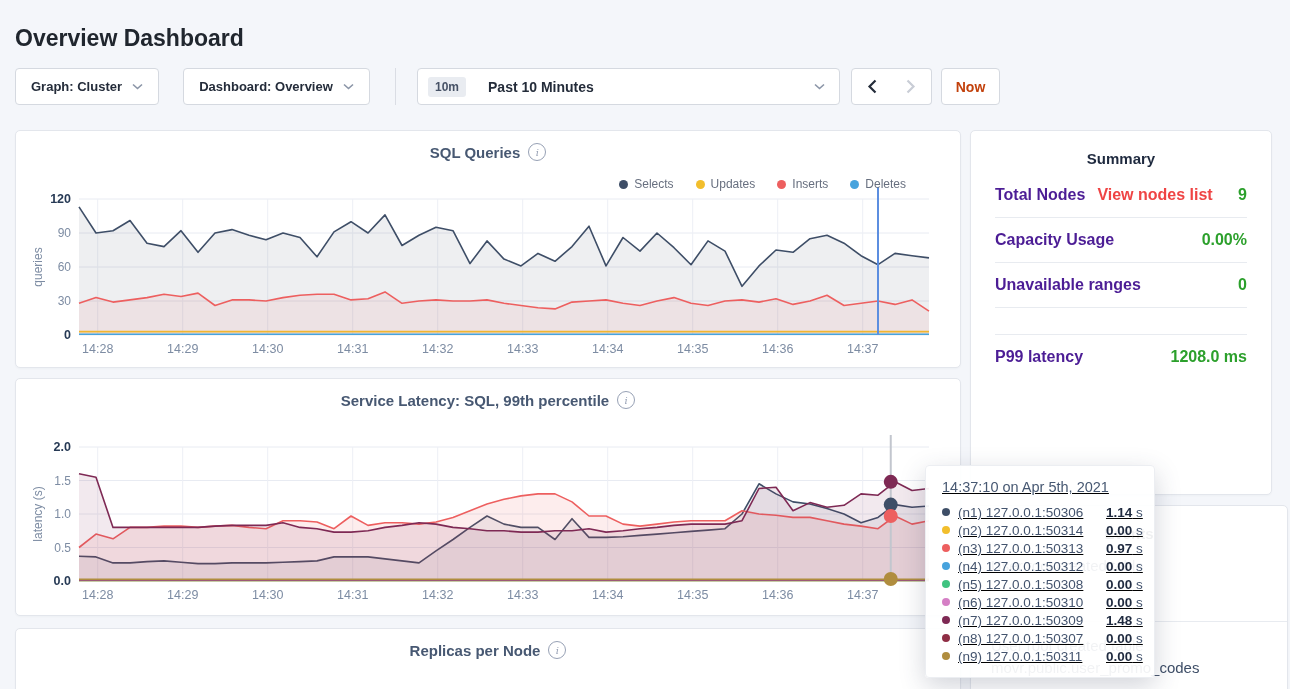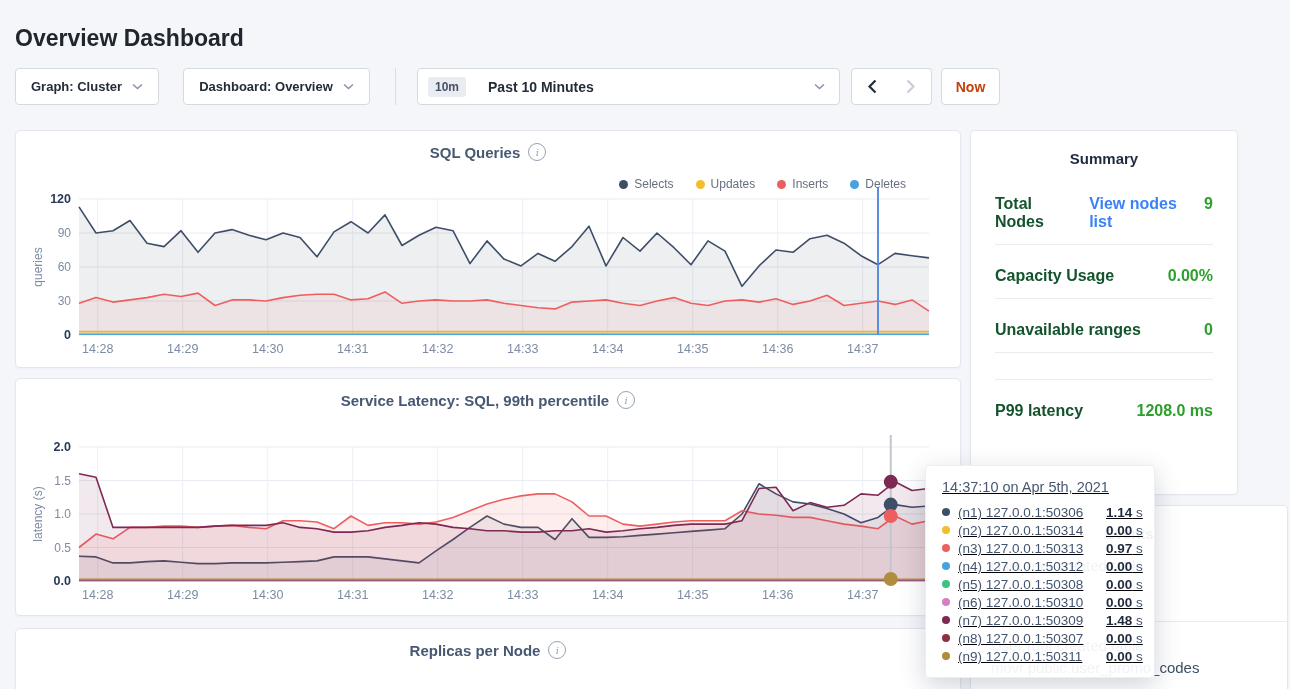--- a/index.html
+++ b/index.html
@@ -24,21 +24,21 @@
   #time-select .chev{margin-left:auto;}
   #btn-prev{left:851px;width:41px;border-radius:4px 0 0 4px;}
   #btn-next{left:891px;width:41px;border-radius:0 4px 4px 0;border-left:none;}
   #btn-now{left:941px;width:59px;color:#c2410c;font-size:14px;}
 
   
   .panel{position:absolute;background:#fff;border:1px solid #e3e6ec;border-radius:5px;box-sizing:border-box;box-shadow:0 1px 2px rgba(40,50,70,0.03);}
   #panel-sql{left:15px;top:130px;width:946px;height:238px;}
   #panel-latency{left:15px;top:378px;width:946px;height:238px;}
   #panel-replicas{left:15px;top:628px;width:946px;height:140px;}
-  #panel-summary{left:970px;top:130px;width:268px;height:365px;}
+  #panel-summary{left:970px;top:130px;width:302px;height:365px;}
   #panel-events{left:970px;top:505px;width:318px;height:245px;}
 
   .chart-head{position:absolute;left:0;top:12px;width:100%;display:flex;align-items:center;justify-content:center;gap:8px;z-index:2;}
   .chart-title{font-size:15px;font-weight:bold;color:#475872;}
   .info-icon{width:16px;height:16px;border:1px solid #97a1b5;border-radius:50%;display:inline-flex;align-items:center;justify-content:center;
     font-size:10px;color:#97a1b5;font-family:"DejaVu Serif",serif;font-style:italic;cursor:pointer;}
   .legend{position:absolute;top:46px;right:54px;display:flex;gap:22px;z-index:2;}
   .legend-item{display:flex;align-items:center;gap:6px;font-size:12px;color:#676f7f;cursor:pointer;}
   .legend-dot{width:9px;height:9px;border-radius:50%;}
   .chart-host{position:absolute;left:0;top:0;right:0;bottom:0;}
@@ -46,22 +46,22 @@
   .ytick.bold{font-weight:bold;color:#273a55;font-size:12.5px;}
   .xtick{position:absolute;font-size:12.5px;color:#7d8ca3;width:60px;text-align:center;}
   .axis-title{position:absolute;font-size:12px;color:#7d8ca3;width:100px;height:14px;text-align:center;transform:rotate(-90deg);}
 
   
   .side-title{padding-top:19px;text-align:center;font-size:15px;font-weight:bold;color:#1f2a3f;}
   .sum-body{padding:6px 24px 0 24px;}
   .srow{padding:13px 0;border-bottom:1px solid #e8ebf0;}
   .srow:last-child{border-bottom:none;}
   .srow-main{display:flex;align-items:baseline;}
-  .srow-label{font-size:16px;font-weight:bold;color:#14532d;margin-top:9px;}
-  .srow-link{font-size:16px;font-weight:bold;color:#3b82f6;margin-left:4px;cursor:pointer;}
+  .srow-label{font-size:16px;font-weight:bold;color:#4c1d95;}
+  .srow-link{font-size:16px;font-weight:bold;color:#ef4444;margin-left:12px;cursor:pointer;}
   .srow-value{margin-left:auto;font-size:16px;font-weight:bold;color:#2ca02c;}
   .srow-desc{margin-top:7px;font-size:13.5px;color:#6f7b91;line-height:1.45;}
 
   
   .ev-item{padding:13px 20px;border-bottom:1px solid #e8ebf0;font-size:15px;color:#3e4e67;line-height:1.45;cursor:pointer;}
   .ev-item.tall{padding-bottom:44px;}
   .ev-item:last-child{border-bottom:none;}
 
   
   #chart-tooltip{

